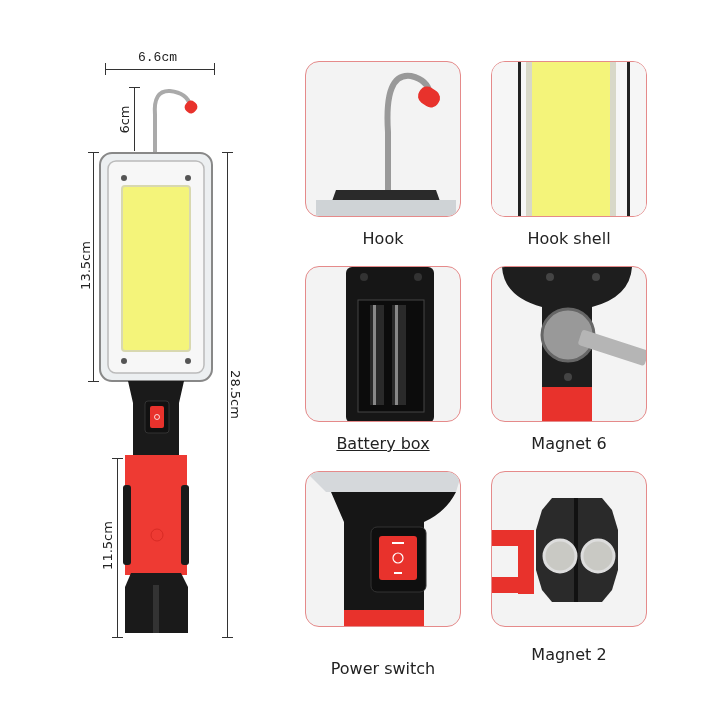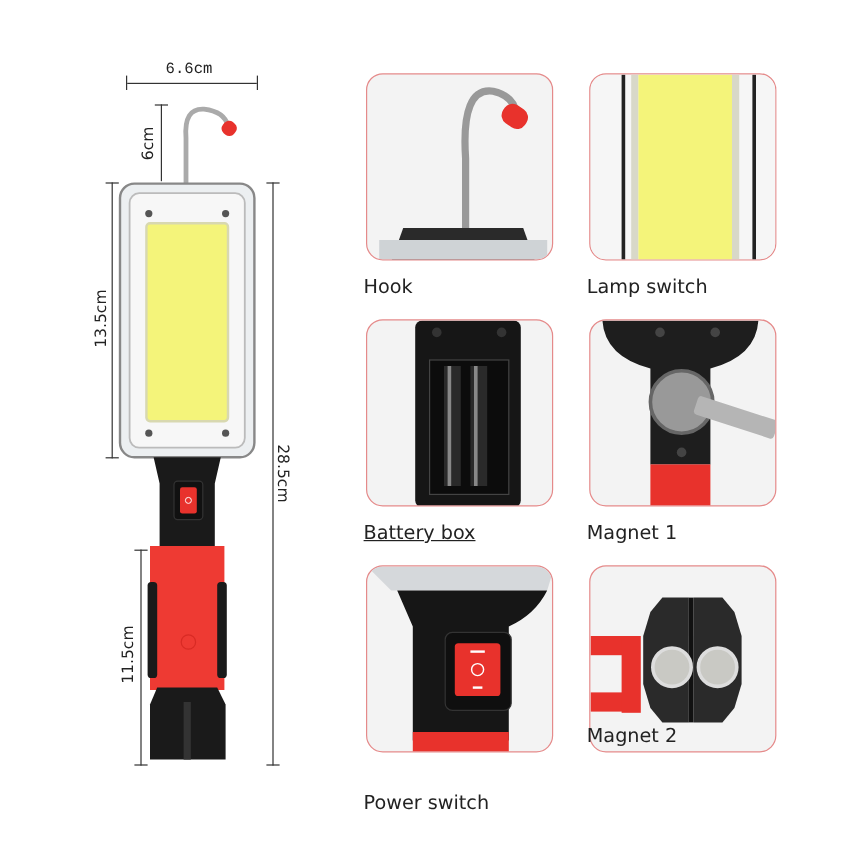--- a/index.html
+++ b/index.html
@@ -3,21 +3,21 @@
 <meta charset="utf-8">
 <style>
   html,body{margin:0;padding:0;background:#fff;}
   body{width:720px;height:720px;position:relative;overflow:hidden;font-family:"DejaVu Sans","Liberation Sans",sans-serif;color:#222;}
   .abs{position:absolute;}
   .dim-line{background:#333;}
   .dim-text{font-size:13px;color:#222;white-space:nowrap;}
   .vtext{transform:rotate(-90deg);transform-origin:center center;}
   .vtext-r{transform:rotate(90deg);transform-origin:center center;}
   .panel{position:absolute;width:156px;height:156px;border:1.5px solid #e58a8a;border-radius:14px;background:#f3f3f3;overflow:hidden;box-sizing:border-box;}
-  .caption{position:absolute;width:160px;text-align:left;font-size:16px;color:#222;}
+  .caption{position:absolute;width:160px;text-align:center;font-size:16px;color:#222;}
 </style>
 </head>
 <body>
 
 <div>
 
   <div class="abs dim-line" style="left:106px;top:69px;width:108px;height:1px;"></div>
   <div class="abs dim-line" style="left:105px;top:63px;width:1px;height:12px;"></div>
   <div class="abs dim-line" style="left:214px;top:63px;width:1px;height:12px;"></div>
   <div class="abs dim-text" style="left:138px;top:50px;font-family:Liberation Mono, monospace;">6.6cm</div>
@@ -84,21 +84,21 @@
   <div class="panel" style="left:491px;top:61px;">
     <svg width="156" height="156" viewBox="0 0 156 156">
       <rect x="0" y="0" width="156" height="156" fill="#f6f6f6"></rect>
       <rect x="26" y="0" width="3" height="156" fill="#222"></rect>
       <rect x="135" y="0" width="3" height="156" fill="#222"></rect>
       <rect x="34" y="0" width="6" height="156" fill="#d8d8c8"></rect>
       <rect x="40" y="0" width="78" height="156" fill="#f4f47a"></rect>
       <rect x="118" y="0" width="6" height="156" fill="#d8d8c8"></rect>
     </svg>
   </div>
-  <div class="caption" style="left:489px;top:229px;">Lamp switch</div>
+  <div class="caption" style="left:489px;top:229px;">Hook shell</div>
 
   <div class="panel" style="left:305px;top:266px;">
     <svg width="156" height="156" viewBox="0 0 156 156">
       <rect x="40" y="0" width="88" height="156" rx="6" fill="#161616"></rect>
       <circle cx="58" cy="10" r="4" fill="#333"></circle>
         <circle cx="112" cy="10" r="4" fill="#333"></circle>
       <rect x="52" y="33" width="66" height="112" fill="#0c0c0c" stroke="#444"></rect>
       <rect x="64" y="38" width="14" height="100" fill="#2a2a2a"></rect>
       <rect x="86" y="38" width="14" height="100" fill="#2a2a2a"></rect>
       <rect x="67" y="38" width="3" height="100" fill="#888"></rect>
@@ -111,21 +111,21 @@
     <svg width="156" height="156" viewBox="0 0 156 156">
       <path d="M10 0 L140 0 Q138 30 100 40 L100 120 L50 120 L50 40 Q12 30 10 0 Z" fill="#1e1e1e"></path>
       <circle cx="76" cy="68" r="26" fill="#999" stroke="#666" stroke-width="3"></circle>
       <rect x="88" y="62" width="70" height="16" rx="3" fill="#b5b5b5" transform="rotate(18 88 70)"></rect>
       <rect x="50" y="120" width="50" height="36" fill="#e8322c"></rect>
       <circle cx="58" cy="10" r="4" fill="#444"></circle>
         <circle cx="104" cy="10" r="4" fill="#444"></circle>
       <circle cx="76" cy="110" r="4" fill="#444"></circle>
     </svg>
   </div>
-  <div class="caption" style="left:489px;top:434px;">Magnet 1</div>
+  <div class="caption" style="left:489px;top:434px;">Magnet 6</div>
 
   <div class="panel" style="left:305px;top:471px;">
     <svg width="156" height="156" viewBox="0 0 156 156">
       <path d="M0 0 L156 0 L150 20 L20 20 Z" fill="#d5d8db"></path>
       <path d="M25 20 L150 20 Q140 40 118 50 L118 145 L38 145 L38 50 Z" fill="#161616"></path>
       <rect x="65" y="55" width="55" height="65" rx="6" fill="#0f0f0f" stroke="#333"></rect>
       <rect x="73" y="64" width="38" height="44" rx="3" fill="#e8322c"></rect>
       <circle cx="92" cy="86" r="5" fill="none" stroke="#fff" stroke-width="1.2"></circle>
       <rect x="86" y="70" width="12" height="2" fill="#fff"></rect>
       <rect x="88" y="100" width="8" height="2" fill="#fff"></rect>
@@ -139,14 +139,14 @@
       <rect x="0" y="58" width="40" height="16" fill="#e8322c"></rect>
       <rect x="0" y="105" width="40" height="16" fill="#e8322c"></rect>
       <rect x="26" y="58" width="16" height="64" fill="#e8322c"></rect>
       <path d="M50 38 L60 26 L82 26 L82 130 L60 130 L50 118 L44 98 L44 58 Z" fill="#2a2a2a"></path>
       <path d="M86 26 L110 26 L120 38 L126 58 L126 98 L120 118 L110 130 L86 130 Z" fill="#2a2a2a"></path>
       <rect x="82" y="26" width="4" height="104" fill="#111"></rect>
       <circle cx="68" cy="84" r="16" fill="#c9c9c4" stroke="#ddd" stroke-width="3"></circle>
       <circle cx="106" cy="84" r="16" fill="#c9c9c4" stroke="#ddd" stroke-width="3"></circle>
     </svg>
   </div>
-  <div class="caption" style="left:489px;top:603px;">Magnet 2</div>
+  <div class="caption" style="left:489px;top:645px;">Magnet 2</div>
 </div>
 
 </body></html>

